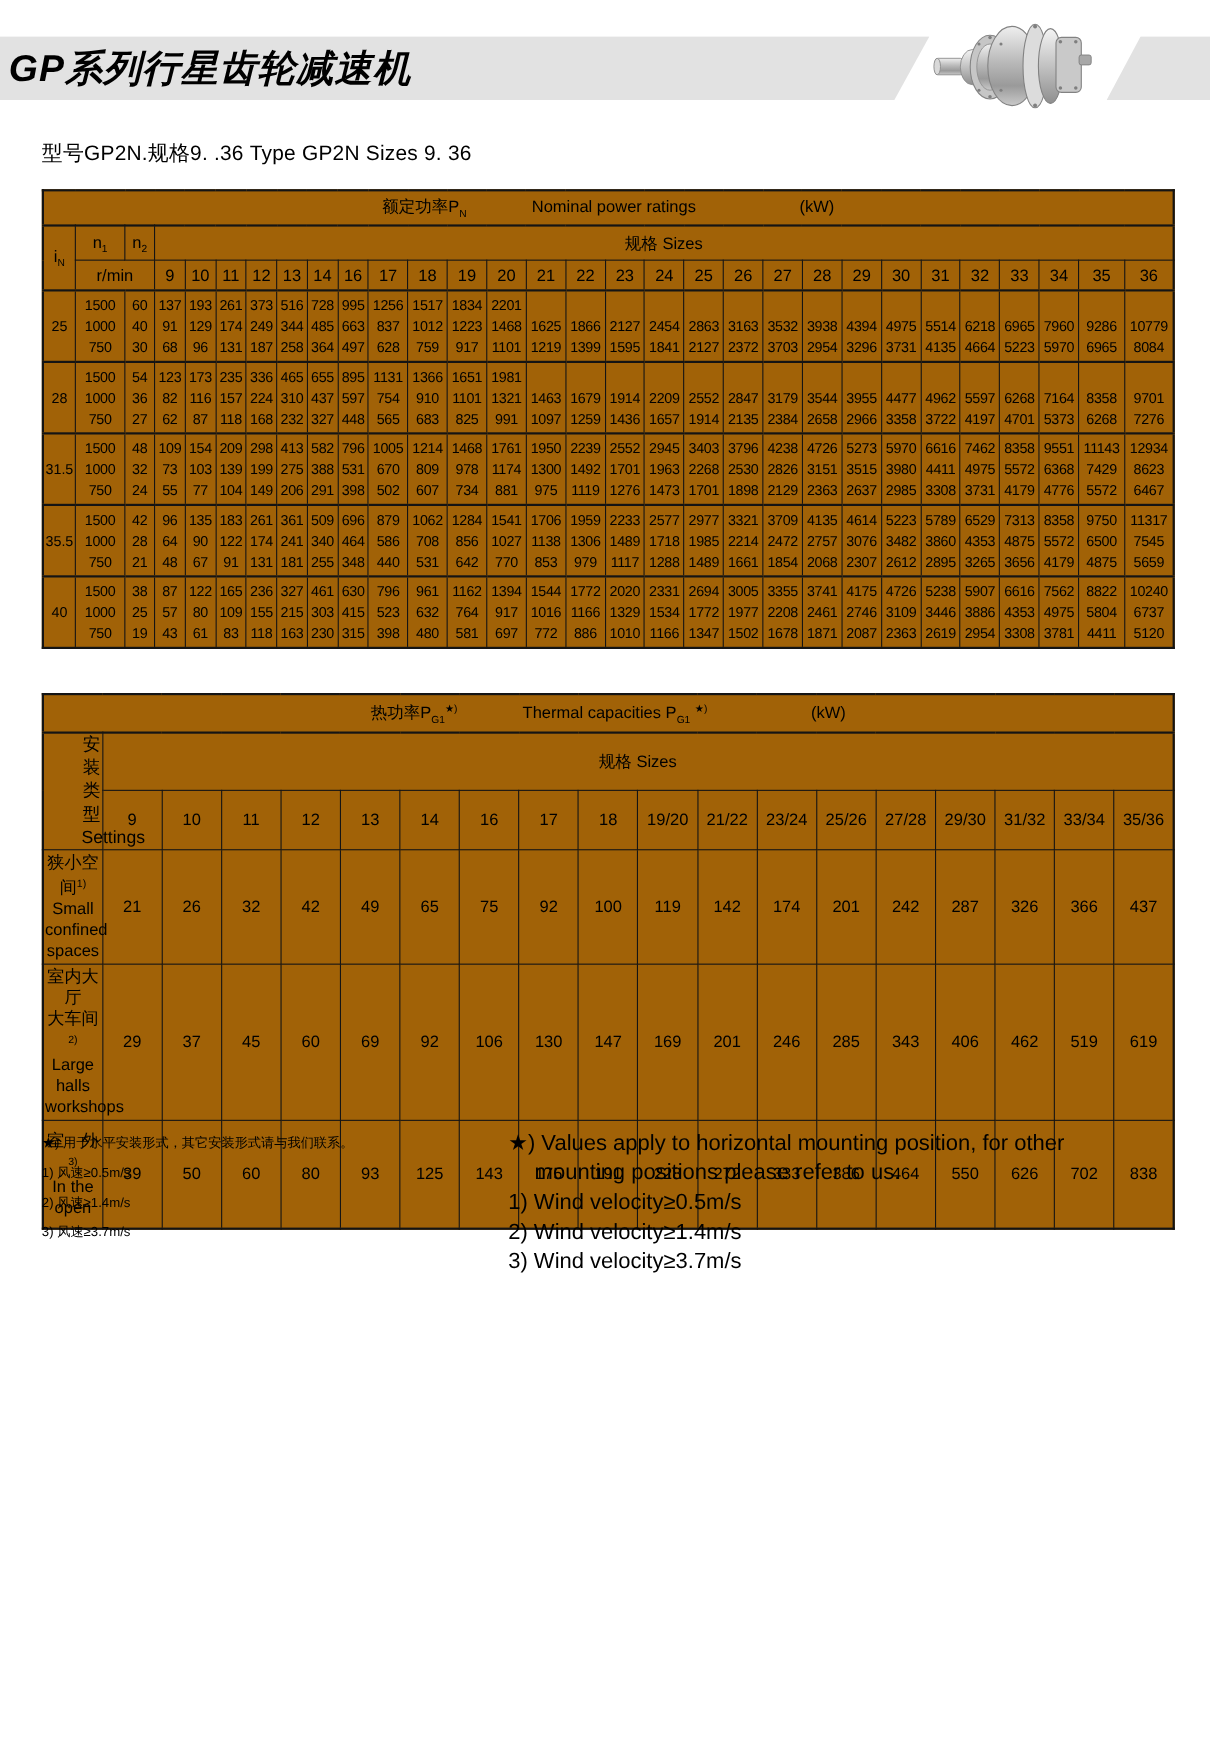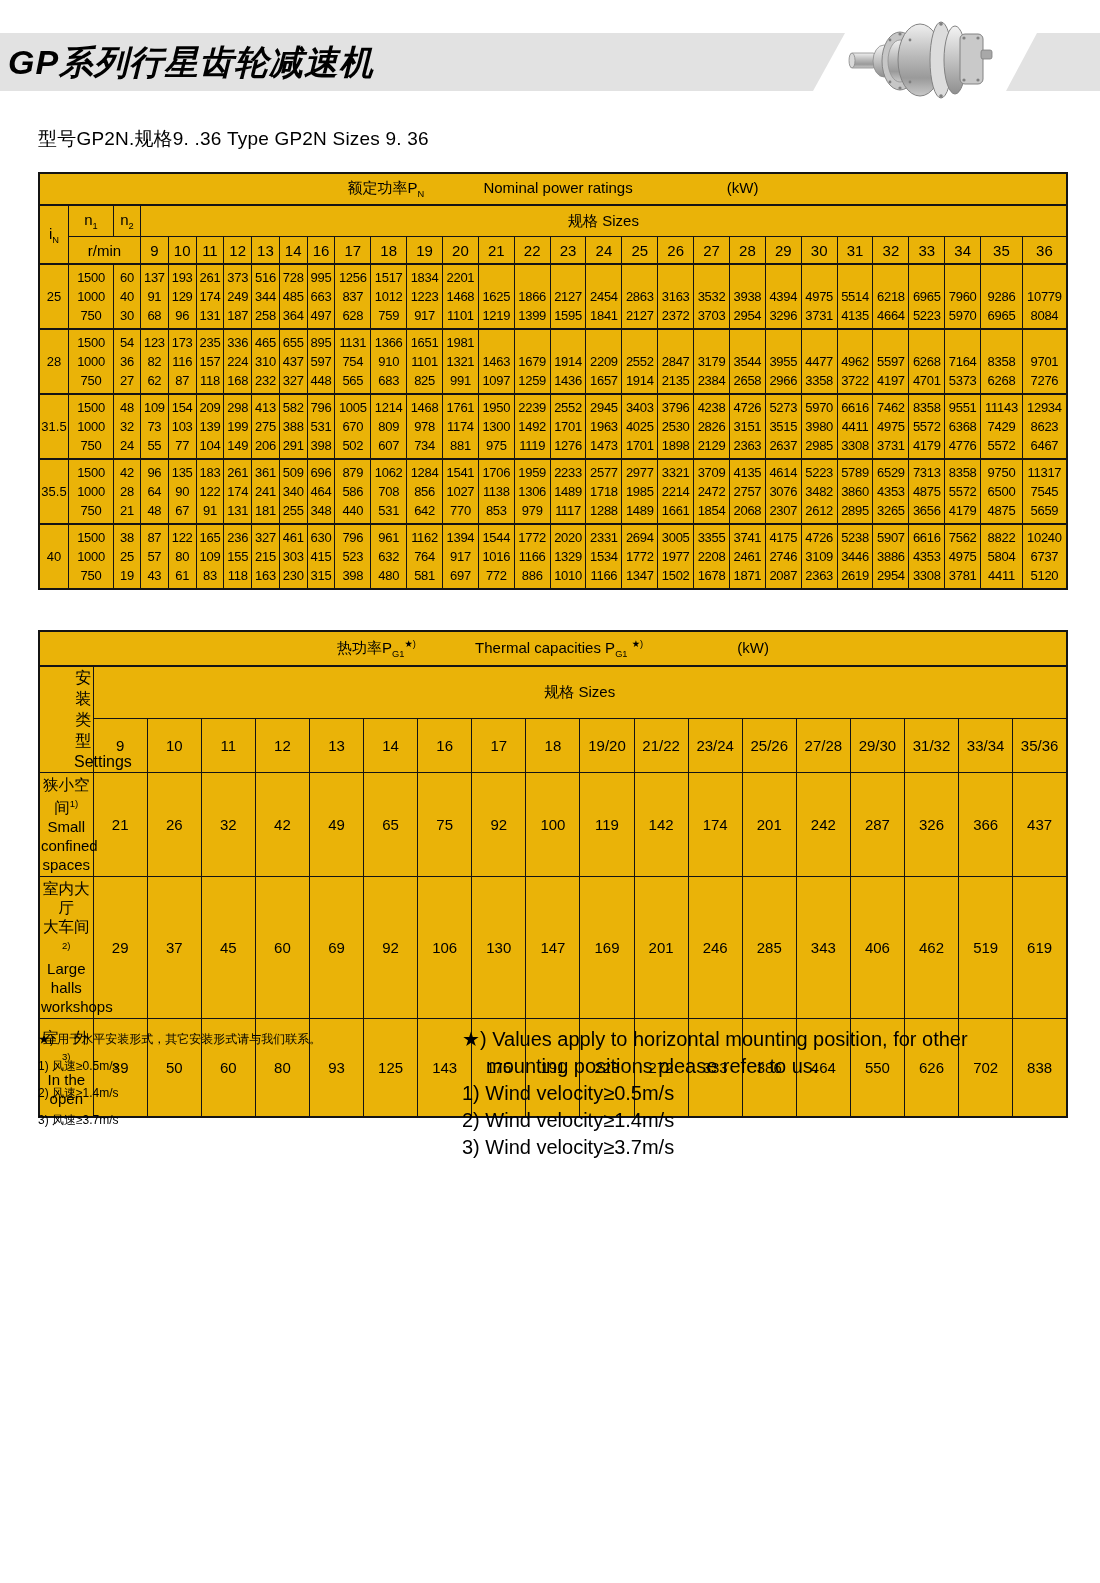--- a/index.html
+++ b/index.html
@@ -18,21 +18,21 @@
   }
   .page-title{
     position:absolute;top:40px;left:8px;font-size:34px;font-weight:bold;
     font-style:italic;letter-spacing:1px;white-space:nowrap;
   }
   .gear-img{position:absolute;top:10px;left:848px;}
   .page-subtitle{
     position:absolute;top:126px;left:38px;font-size:19px;white-space:nowrap;letter-spacing:0.2px;
   }
   
-  table{border-collapse:collapse;background:#eab308;}
+  table{border-collapse:collapse;background:#a16207;}
   td{border:1.5px solid #141414;text-align:center;vertical-align:middle;padding:0;}
   .tophead{font-size:15px;height:30px;}
   .tophead span{display:inline-block;}
   .g1{margin-left:55px;} .g2{margin-left:90px;}
   sub{font-size:0.62em;} sup{font-size:0.62em;}
   
   #power-table{position:absolute;top:172px;left:38px;width:1030px;border:2.5px solid #141414;}
   #power-table .r1 td{border-bottom:2.2px solid #141414;}
   #power-table .r2 td{height:30px;font-size:15px;}
   #power-table .r3 td{height:26px;font-size:15px;}
@@ -535,21 +535,21 @@
           <div class="pline">1701</div>
           <div class="pline">1276</div>
         </td>
         <td>
           <div class="pline">2945</div>
           <div class="pline">1963</div>
           <div class="pline">1473</div>
         </td>
         <td>
           <div class="pline">3403</div>
-          <div class="pline">4025</div>
+          <div class="pline">2268</div>
           <div class="pline">1701</div>
         </td>
         <td>
           <div class="pline">3796</div>
           <div class="pline">2530</div>
           <div class="pline">1898</div>
         </td>
         <td>
           <div class="pline">4238</div>
           <div class="pline">2826</div>

